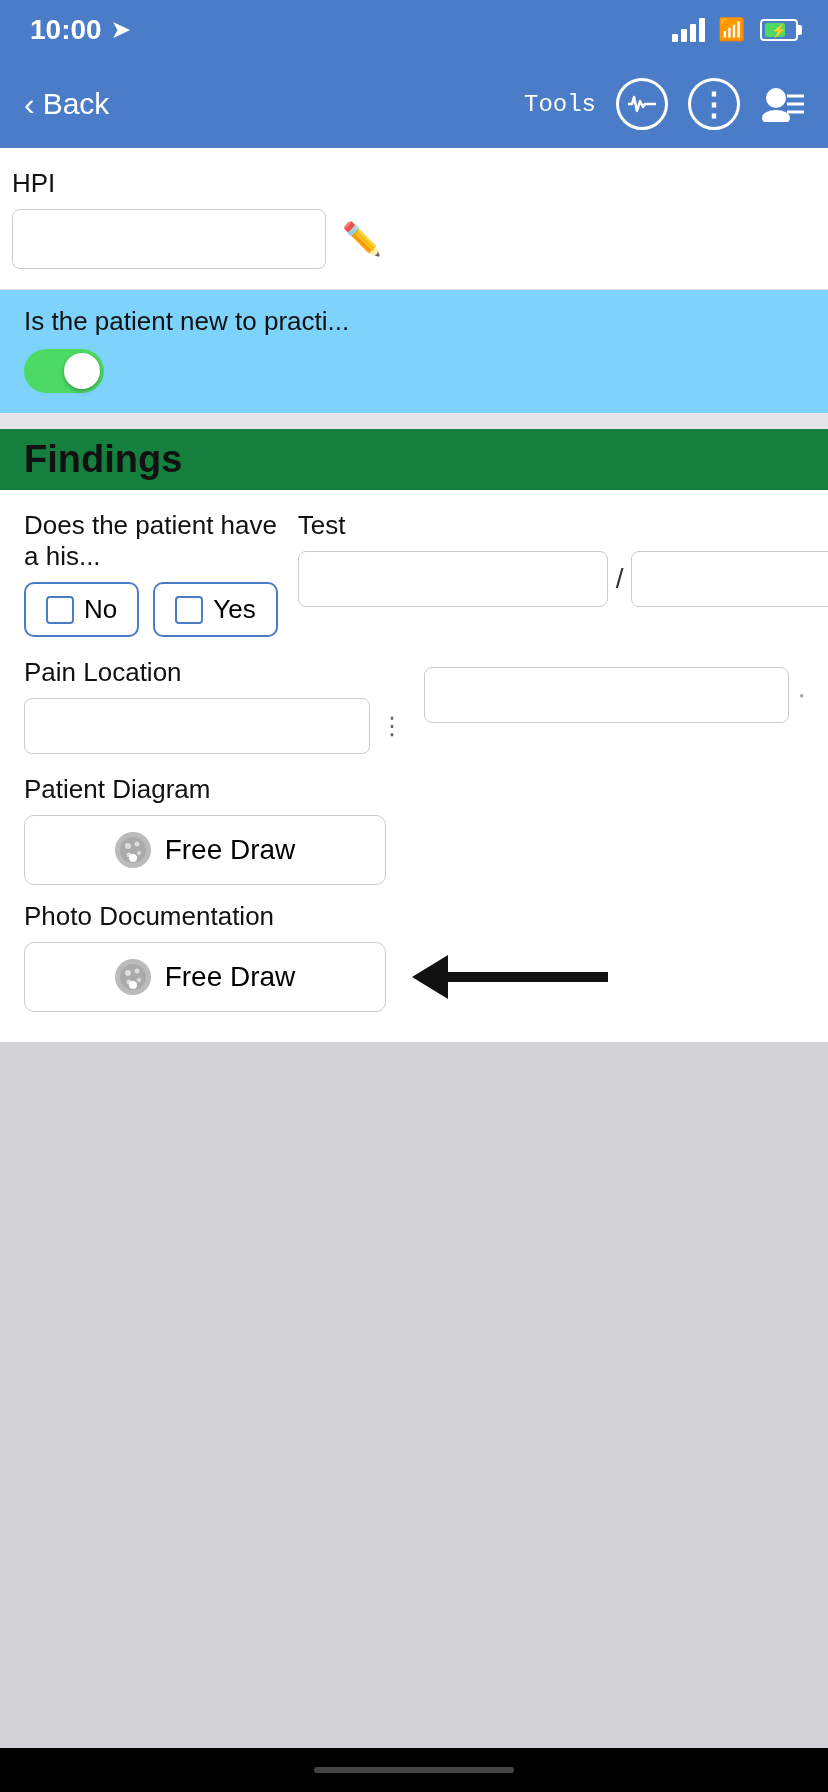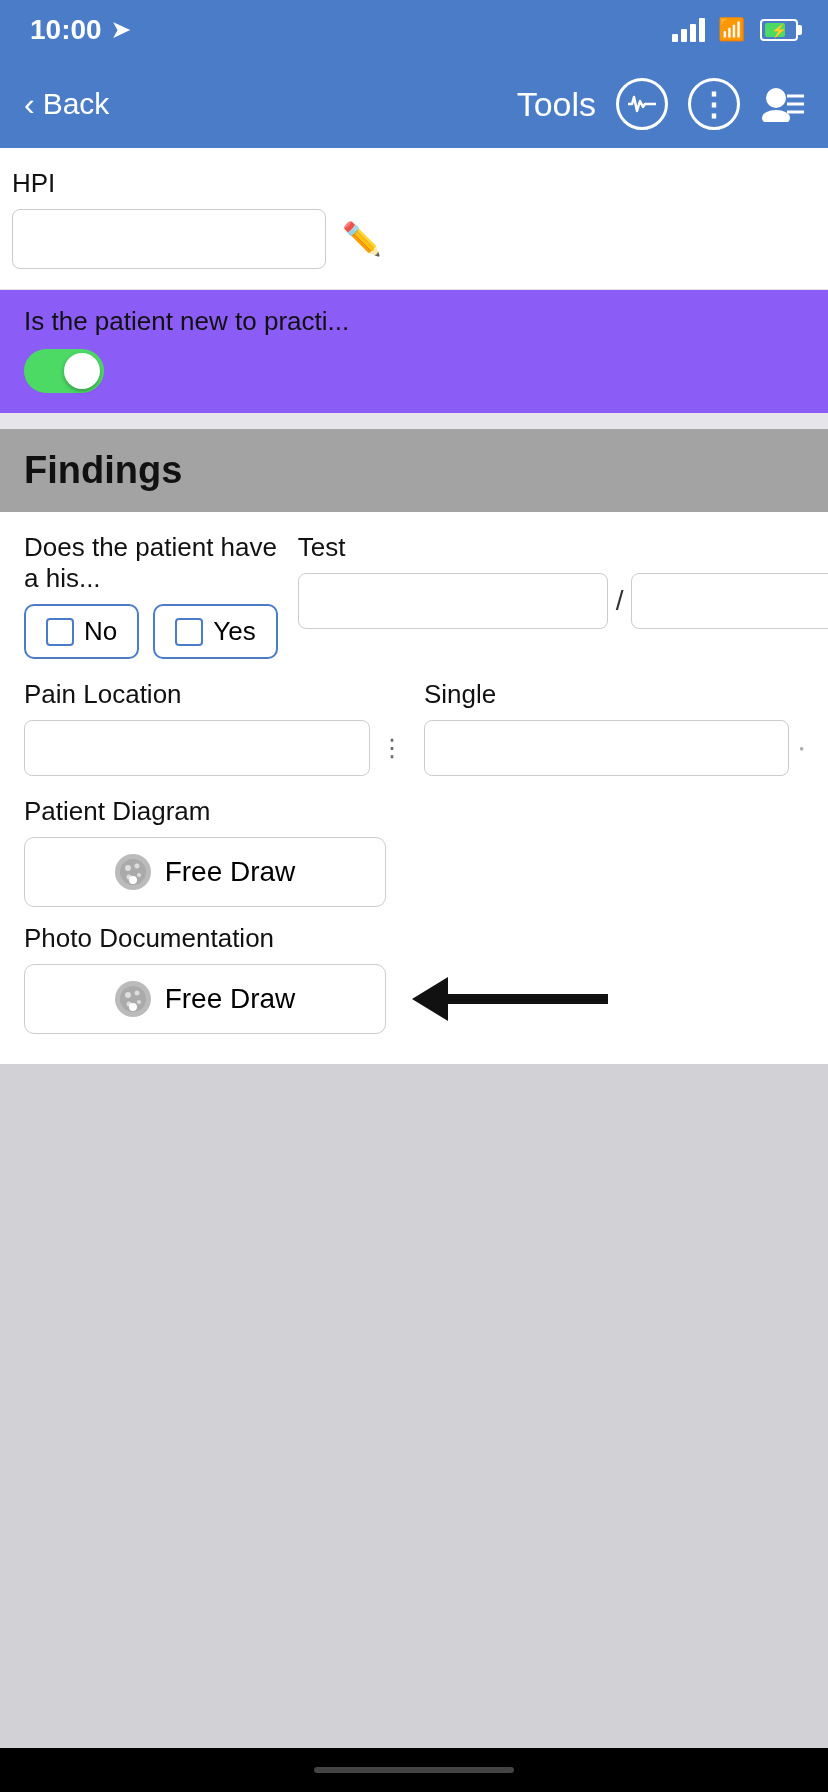--- a/index.html
+++ b/index.html
@@ -69,21 +69,21 @@
       align-items: center;
       padding: 0 24px;
       gap: 20px;
     }
     .nav-back {
       display: flex; align-items: center; gap: 8px;
       color: white; font-size: 30px; cursor: pointer;
     }
     .nav-spacer { flex: 1; }
     .nav-tools {
-      color: white; font-size: 34px;
+      color: white; font-size: 24px; font-family: Liberation Mono, monospace;
     }
     .nav-icon-btn {
       background: none; border: none; cursor: pointer;
       color: white; display: flex; align-items: center; justify-content: center;
     }
     .heart-icon-circle {
       width: 52px; height: 52px;
       border-radius: 50%;
       border: 3px solid white;
       display: flex; align-items: center; justify-content: center;
@@ -132,21 +132,21 @@
       font-size: 22px;
       padding: 0 12px;
     }
     .edit-pencil-icon {
       font-size: 32px;
       color: #4a7cc7;
     }
 
     
     .toggle-section {
-      background: #8b5cf6;
+      background: #7dd3fc;
       padding: 16px 24px 20px;
       border-top: 1px solid #e0e0e0;
     }
     .toggle-label {
       font-size: 26px;
       color: #111;
       margin-bottom: 12px;
     }
     .toggle-switch {
       width: 80px; height: 44px;
@@ -159,22 +159,22 @@
       position: absolute;
       right: 4px; top: 4px;
       width: 36px; height: 36px;
       background: white;
       border-radius: 50%;
       box-shadow: 0 2px 4px rgba(0,0,0,0.3);
     }
 
     
     .section-header {
-      background: #a3a3a3;
-      padding: 20px 24px;
+      background: #15803d;
+      padding: 9px 24px;
       margin-top: 16px;
     }
     .section-title {
       font-size: 38px;
       font-weight: 700;
       color: #111;
     }
 
     
     .findings-section {
@@ -454,21 +454,20 @@
 
     <div class="two-col-row">
       <div class="col-left">
         <div class="field-label">Pain Location</div>
         <div class="pain-row">
           <input class="pain-input" type="text" style="">
           <span class="three-dots">⋮</span>
         </div>
       </div>
       <div class="col-right">
-        <div class="field-label">Single</div>
         <div class="pain-row">
           <input class="pain-input" type="text" style="">
           <span class="dot">●</span>
         </div>
       </div>
     </div>
 
     <div style="margin-bottom: 16px;">
       <div class="field-label">Patient Diagram</div>
       <button class="free-draw-btn">

